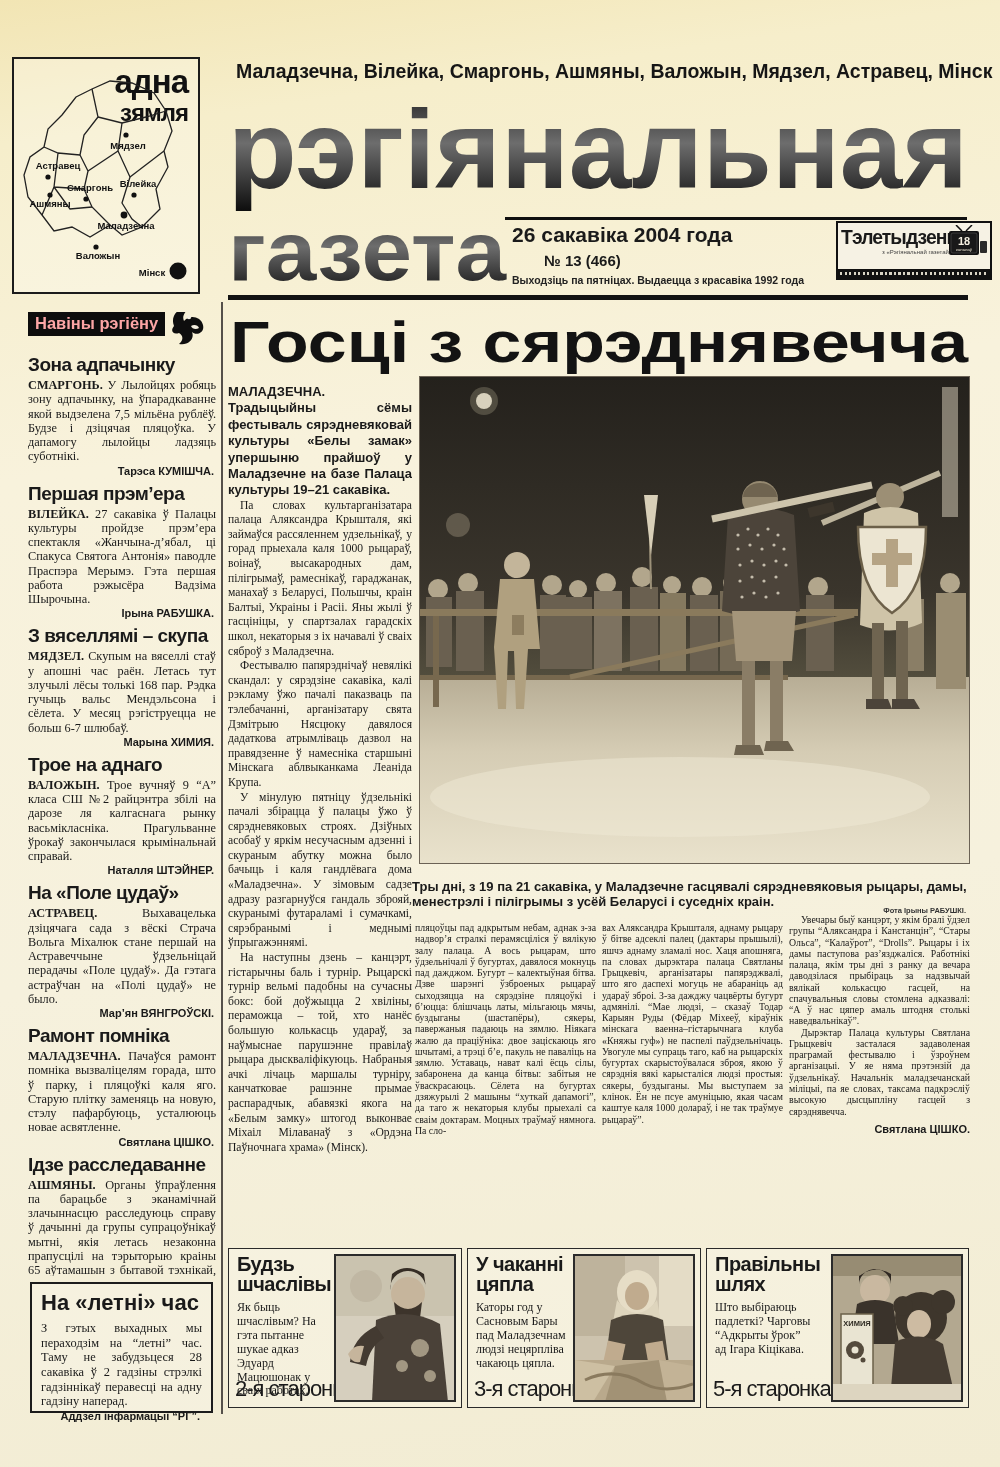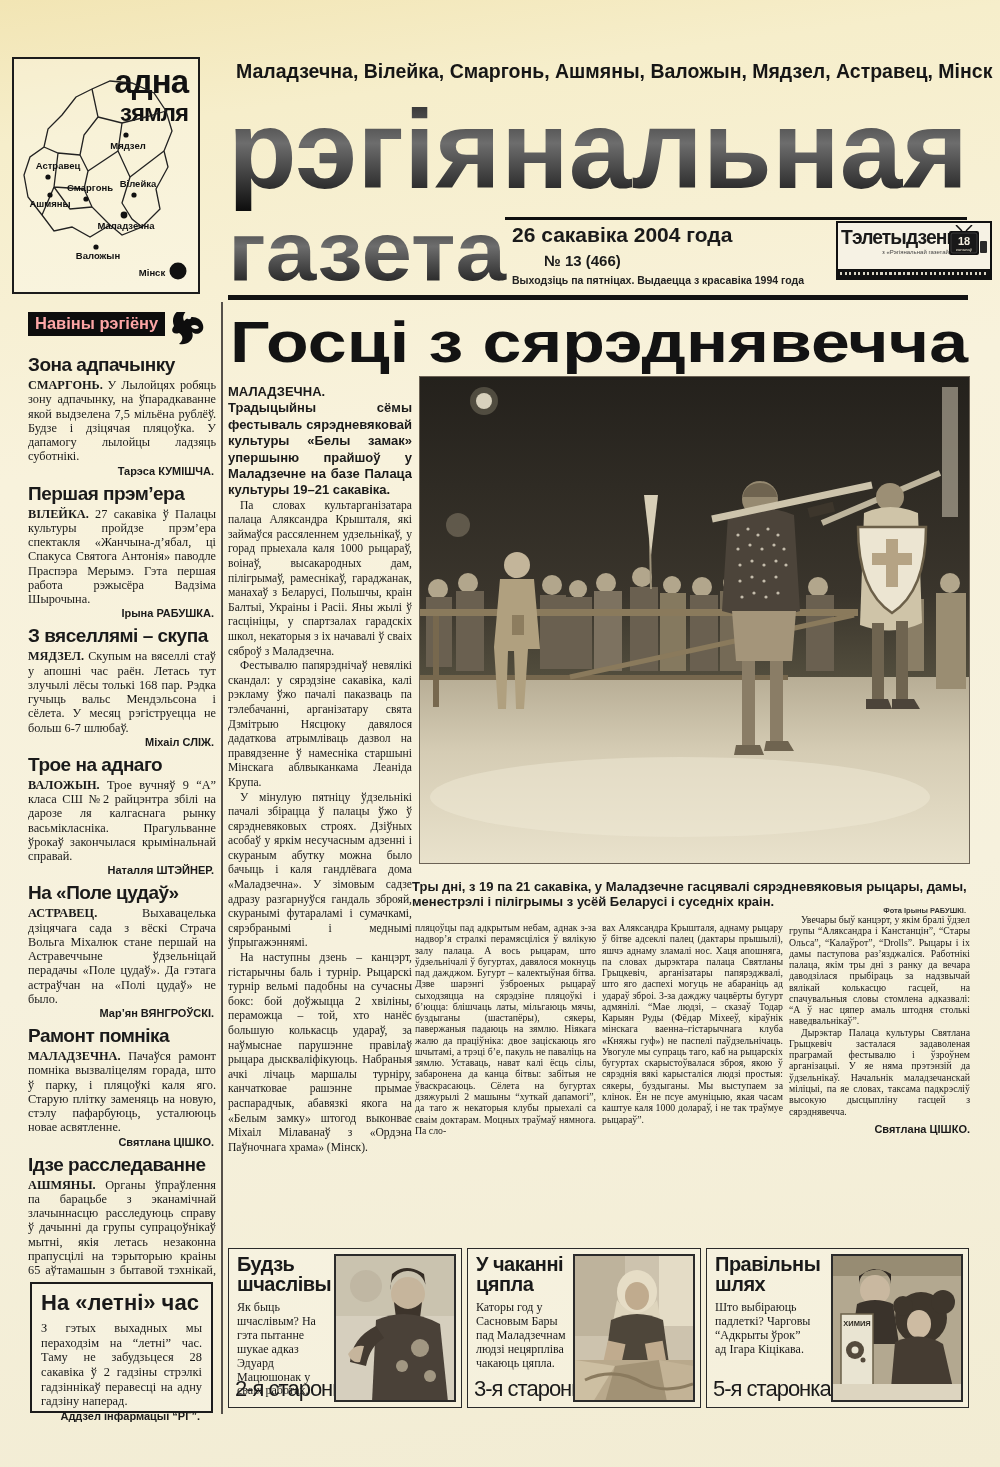--- a/index.html
+++ b/index.html
@@ -118,21 +118,21 @@
     </defs>
     <text x="2" y="104" font-family="Liberation Sans, sans-serif" font-weight="bold" font-size="112" textLength="740" lengthAdjust="spacingAndGlyphs" fill="url(#gTitle)">рэгіянальная</text>
   </svg>
   <svg class="abs title-svg" style="left:226px;top:208px;" width="290" height="92">
     <text x="2" y="72" font-family="Liberation Sans, sans-serif" font-weight="bold" font-size="84" textLength="278" lengthAdjust="spacingAndGlyphs" fill="url(#gTitle)">газета</text>
   </svg>
 
   <div class="abs mast-rule"></div>
   <div class="abs mast-date">26 сакавіка 2004 года</div>
   <div class="abs mast-issue">№ 13 (466)</div>
-  <div class="abs mast-freq">Выходзіць па пятніцах. Выдаецца з красавіка 1994 года</div>
+  <div class="abs mast-freq">Выходзіць па пятніцах. Выдаецца з красавіка 1992 года</div>
 
   <div class="abs tv-badge">
     <div class="tv-title">Тэлетыдзень</div>
     <div class="tv-sub">з «Рэгіянальнай газетай»</div>
     <svg class="tv-set" width="40" height="32" viewBox="0 0 40 32">
       <line x1="14" y1="6" x2="8" y2="0" stroke="#111" stroke-width="1.5"></line>
       <line x1="18" y1="6" x2="24" y2="0" stroke="#111" stroke-width="1.5"></line>
       <rect x="1" y="6" width="30" height="24" rx="2" fill="#111"></rect>
       <rect x="3" y="8" width="26" height="20" rx="2" fill="#191919" stroke="#555" stroke-width=".6"></rect>
       <text x="16" y="20" text-anchor="middle" font-family="Liberation Sans, sans-serif" font-weight="bold" font-size="11" fill="#f4efe0">18</text>
@@ -163,21 +163,21 @@
       <div class="sb-author">Тарэса КУМІШЧА.</div>
     </div>
     <div>
       <div class="sb-title">Першая прэм’ера</div>
       <p class="sb-body"><b>ВІЛЕЙКА.</b> <span>27 сакавіка ў Палацы культуры пройдзе прэм’ера спектакля «Жанчына-д’ябал, ці Спакуса Святога Антонія» паводле Праспэра Мерымэ. Гэта першая работа рэжысёра Вадзіма Шырочына.</span></p>
       <div class="sb-author">Ірына РАБУШКА.</div>
     </div>
     <div>
       <div class="sb-title">З вяселлямі – скупа</div>
       <p class="sb-body"><b>МЯДЗЕЛ.</b> <span>Скупым на вяселлі стаў у апошні час раён. Летась тут злучылі лёсы толькі 168 пар. Рэдка гучыць вальс Мендэльсона і сёлета. У месяц рэгіструецца не больш 6-7 шлюбаў.</span></p>
-      <div class="sb-author">Міхаіл СЛІЖ.</div>
+      <div class="sb-author">Марына ХИМИЯ.</div>
     </div>
     <div>
       <div class="sb-title">Трое на аднаго</div>
       <p class="sb-body"><b>ВАЛОЖЫН.</b> <span>Трое вучняў 9 “А” класа СШ №2 райцэнтра збілі на дарозе ля калгаснага рынку васьмікласніка. Прагульванне ўрокаў закончылася крымінальнай справай.</span></p>
       <div class="sb-author">Наталля ШТЭЙНЕР.</div>
     </div>
     <div>
       <div class="sb-title">На «Поле цудаў»</div>
       <p class="sb-body"><b>АСТРАВЕЦ.</b> <span>Выхавацелька дзіцячага сада з вёскі Страча Вольга Міхалюк стане першай на Астравеччыне ўдзельніцай перадачы «Поле цудаў». Да гэтага астраўчан на «Полі цудаў» не было.</span></p>
       <div class="sb-author">Мар’ян ВЯНГРОЎСКІ.</div>

